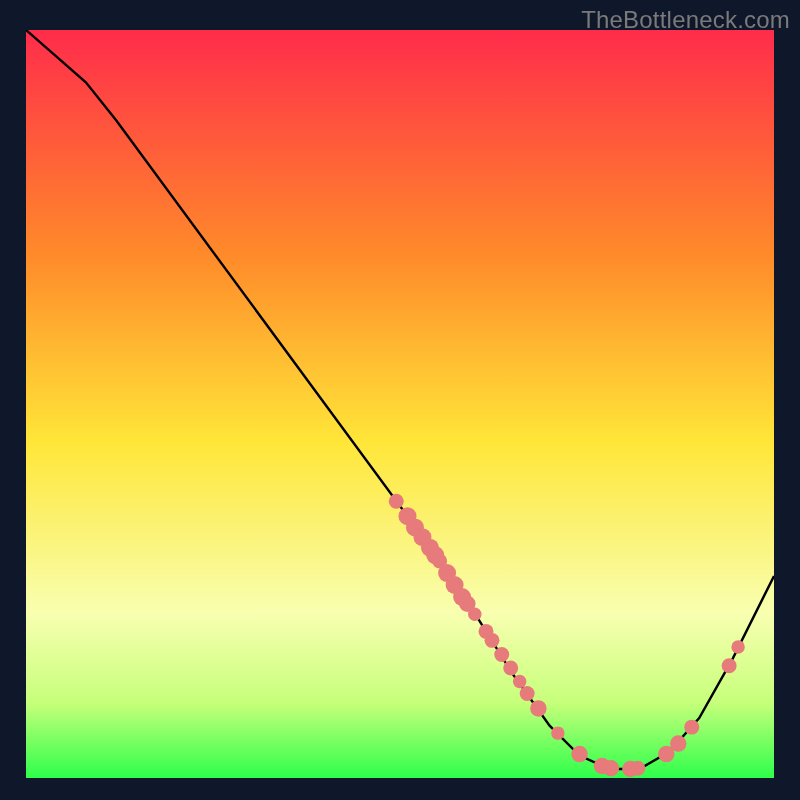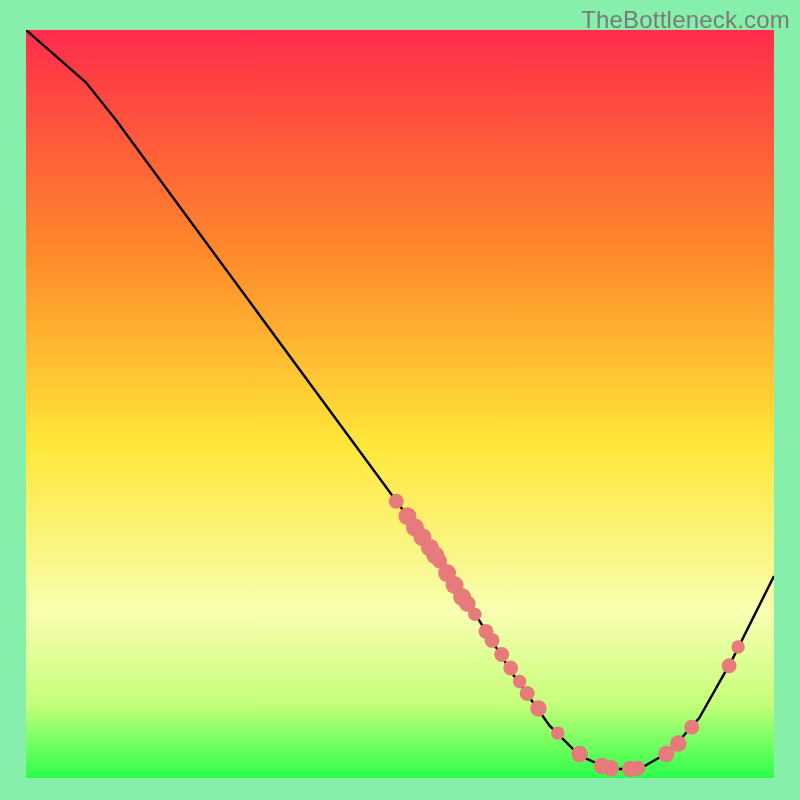--- a/index.html
+++ b/index.html
@@ -8,21 +8,21 @@
     background: #000;
     width: 800px;
     height: 800px;
     overflow: hidden;
     font-family: Arial, Helvetica, sans-serif;
   }
   .frame {
     position: relative;
     width: 800px;
     height: 800px;
-    background: #86efac;
+    background: #0f172a;
   }
   .watermark {
     position: absolute;
     top: 6px;
     right: 10px;
     color: #7a7a7a;
     font-size: 24px;
     font-weight: 400;
     letter-spacing: 0.2px;
   }

